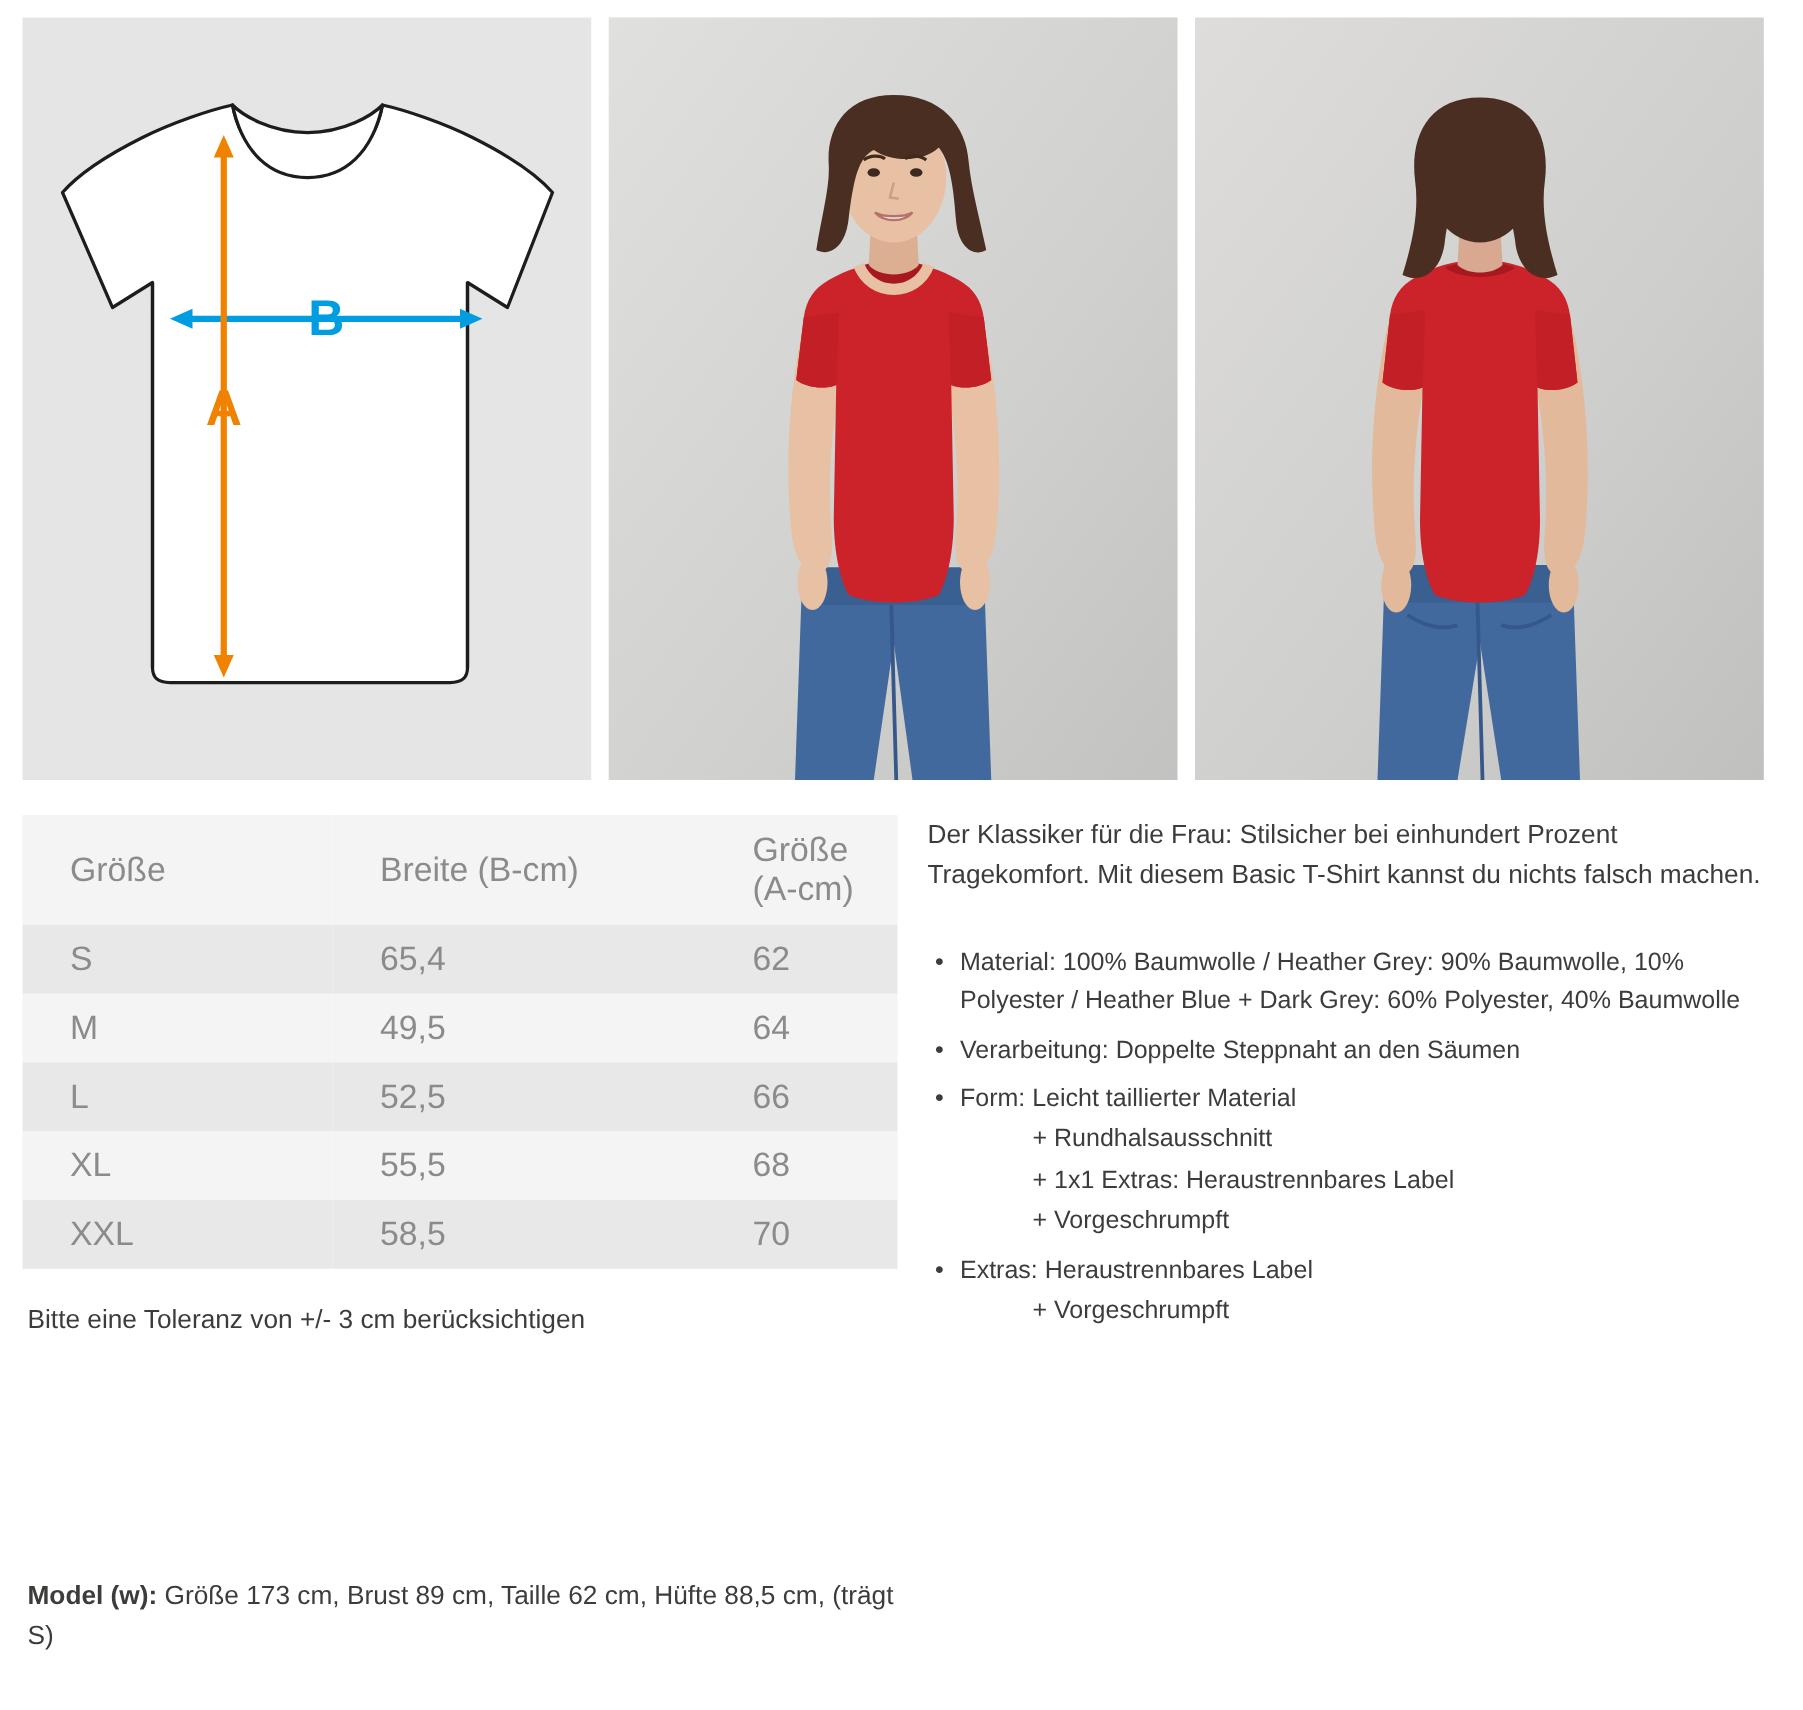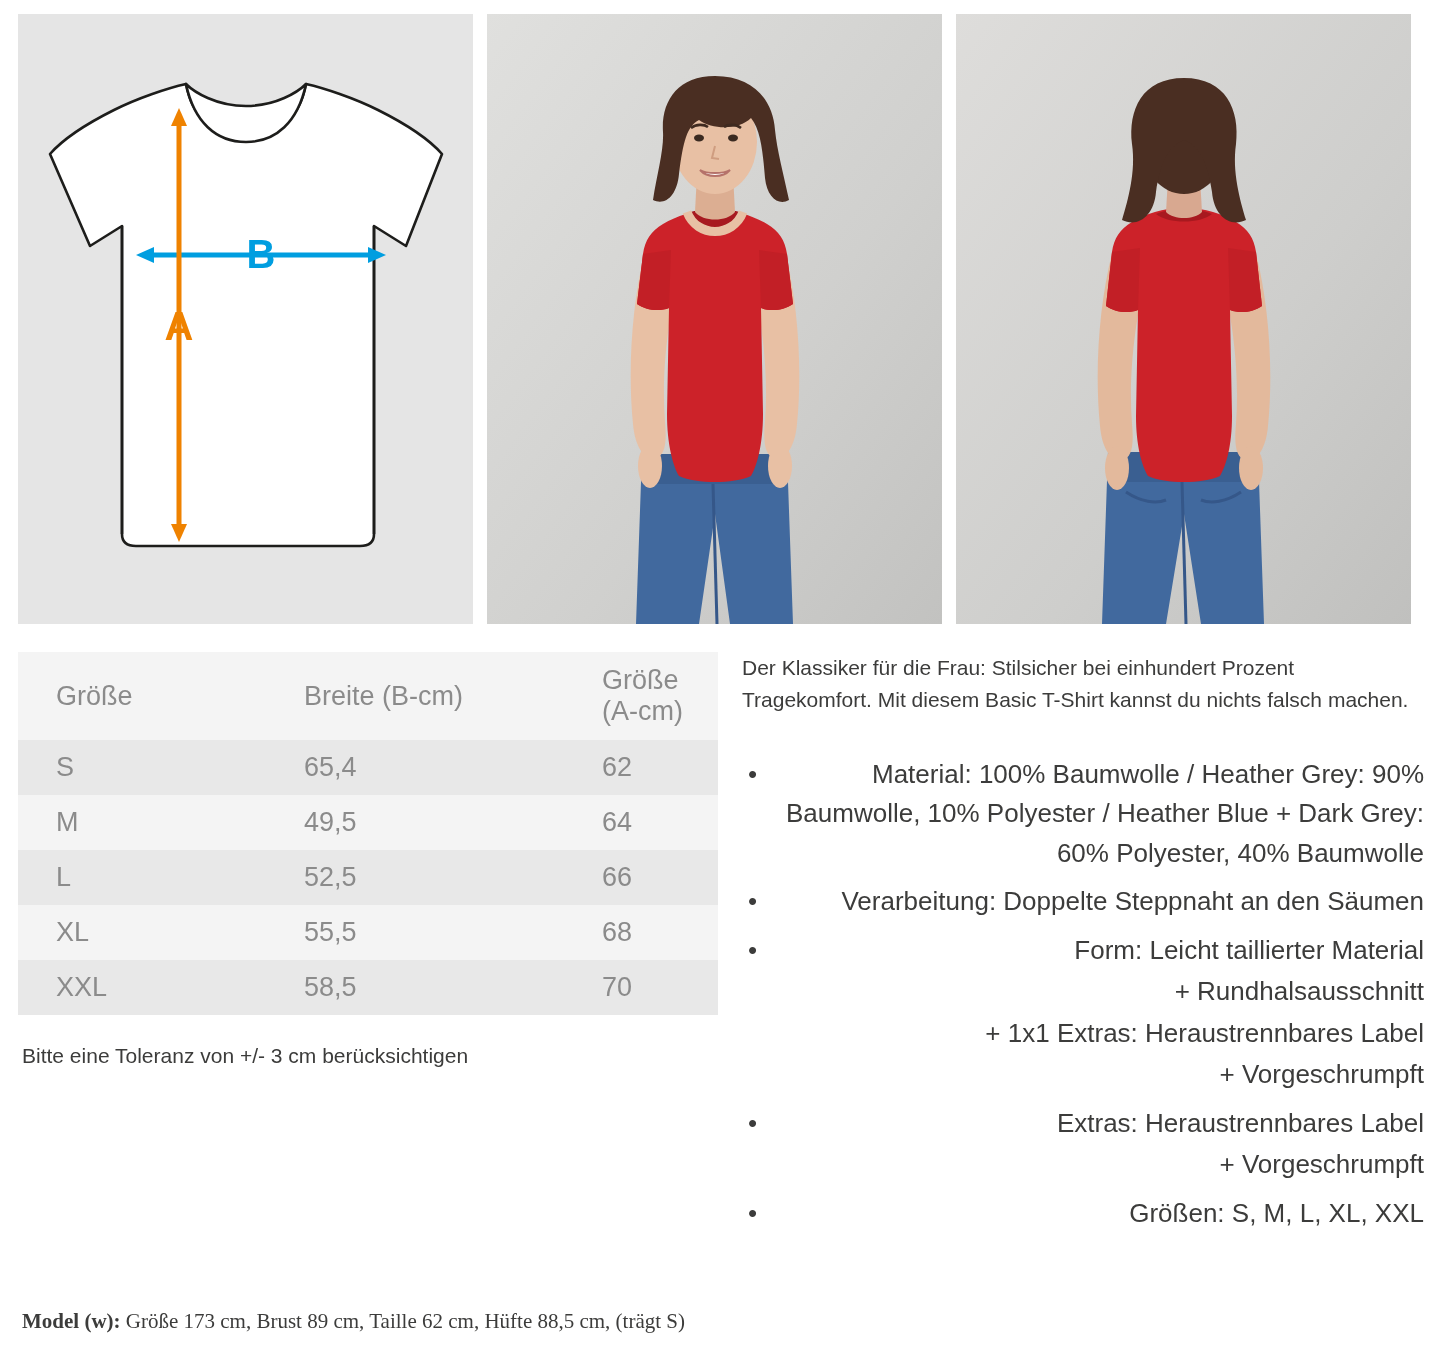--- a/index.html
+++ b/index.html
@@ -97,46 +97,44 @@
   .tolerance {
     margin-top: 29px;
     font-size: 21px;
     color: #3c3c3b;
     padding-left: 4px;
   }
 
   .model-note {
     position: absolute;
     left: 22px;
-    bottom: 30px;
+    bottom: 42px;
     width: 700px;
     font-size: 21px;
     line-height: 1.55;
     color: #3c3c3b;
-    font-family: Liberation Serif, serif;
   }
   .model-note .model-label {
     font-weight: bold;
   }
 
   
   .desc-intro {
     font-size: 21px;
     line-height: 1.52;
     color: #3c3c3b;
     margin: 0 0 39px 0;
   }
   ul.feature-list {
     list-style: none;
     margin: 0;
     padding: 0;
-    font-size: 26px;
+    font-size: 20px;
     line-height: 1.52;
     color: #3c3c3b;
-    text-align: right;
   }
   ul.feature-list > li {
     position: relative;
     padding-left: 26px;
     margin-bottom: 9px;
   }
   ul.feature-list > li::before {
     content: "•";
     position: absolute;
     left: 6px;
@@ -369,23 +367,20 @@
           <div>+ 1x1 Extras: Heraustrennbares Label</div>
           <div>+ Vorgeschrumpft</div>
         </div>
       </li>
       <li>
         <span>Extras: Heraustrennbares Label</span>
         <div class="sub-lines">
           <div>+ Vorgeschrumpft</div>
         </div>
       </li>
-      <li>
-        <span>Größen: S, M, L, XL, XXL</span>
-      </li>
     </ul>
   </div>
 
 </div>
 
 <div class="model-note">
   <span class="model-label">Model (w):</span><span> Größe 173 cm, Brust 89 cm, Taille 62 cm, Hüfte 88,5 cm, (trägt S)</span>
 </div>
 
 </body></html>

